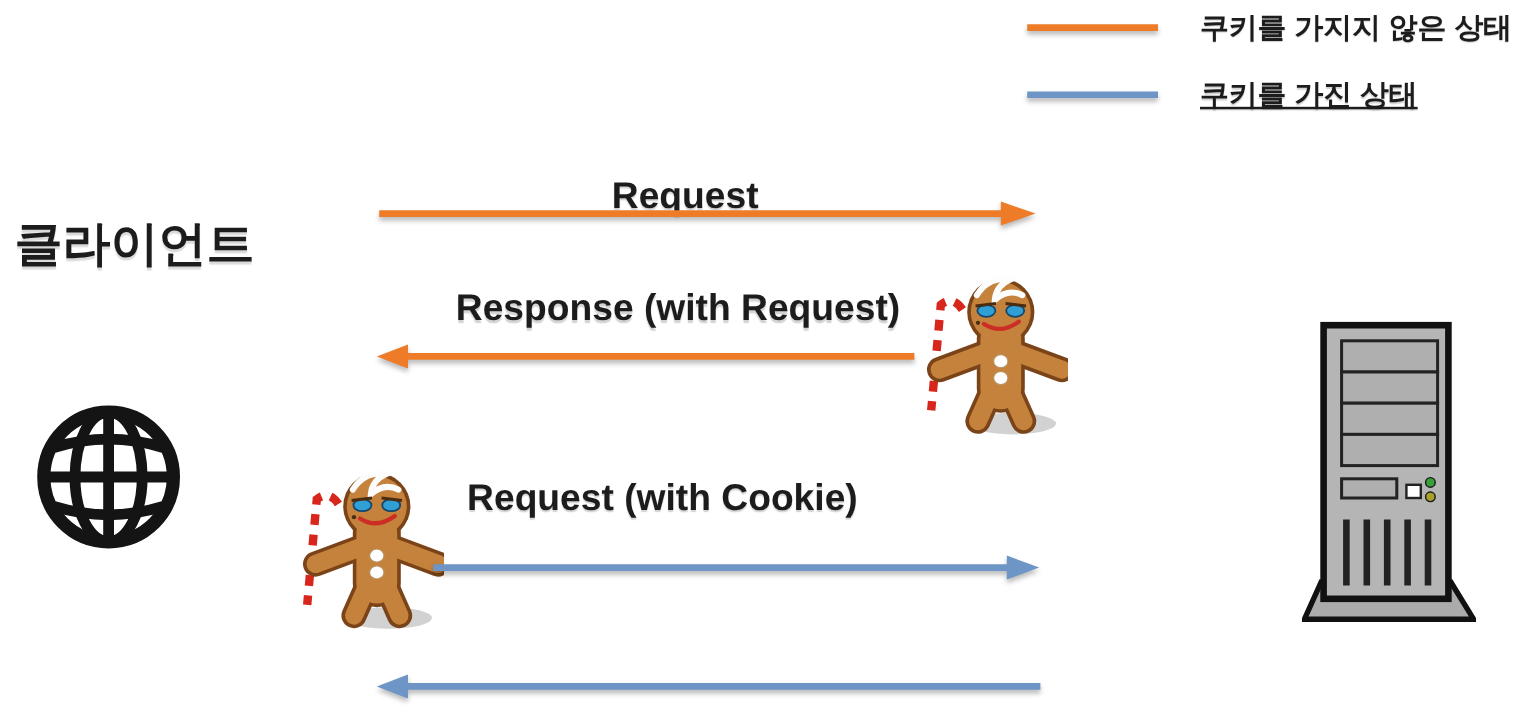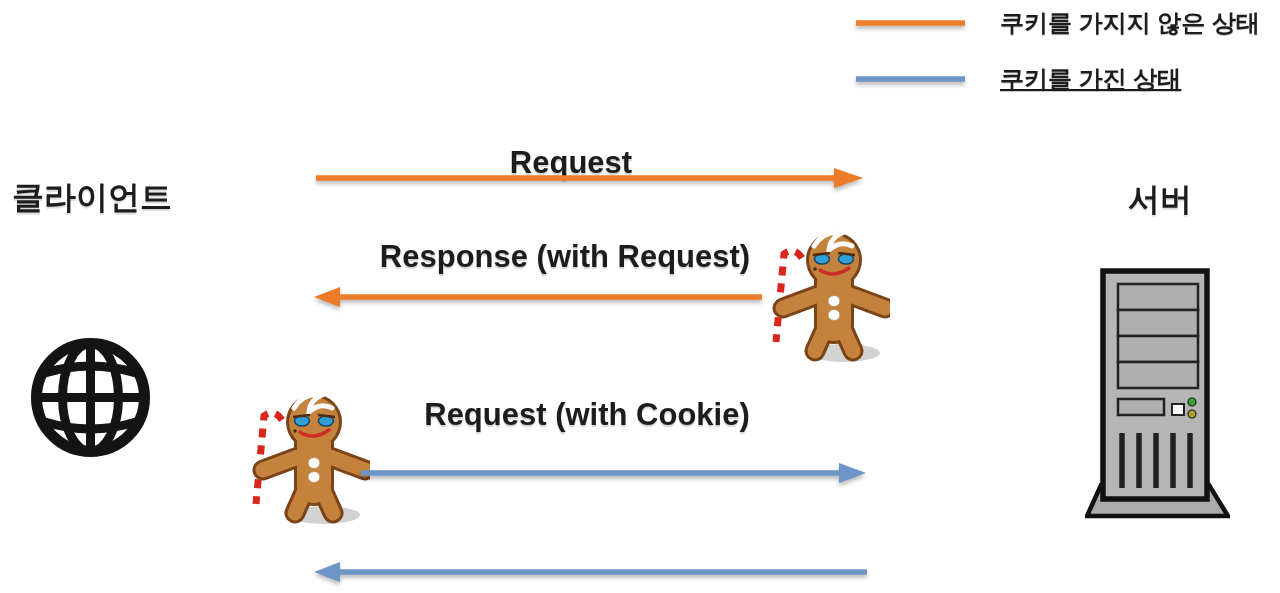--- a/index.html
+++ b/index.html
@@ -7,21 +7,21 @@
     position:relative;width:1280px;height:593px;background:#fff;overflow:hidden;
     font-family:"Liberation Sans", sans-serif;color:#1c1c1c;
   }
   .abs{position:absolute;}
   .msg-label{
     font-weight:bold;font-size:31px;white-space:nowrap;
     transform:translateX(-50%);
     text-shadow:0 2px 1px rgba(0,0,0,0.18);
   }
   .node-label{
-    font-weight:bold;font-size:32px;white-space:nowrap;
+    font-weight:bold;font-size:40px;white-space:nowrap;
     text-shadow:0 2px 1px rgba(0,0,0,0.15);
   }
   .legend-label{
     font-weight:bold;font-size:24px;white-space:nowrap;
     text-shadow:0 1px 1px rgba(0,0,0,0.18);
     text-align:center;
   }
   svg.arrow, svg.legend-line{ filter:drop-shadow(0 3px 2px rgba(0,0,0,0.28)); }
   svg{display:block;}
 </style>
@@ -48,21 +48,20 @@
     <g stroke="#141414" fill="none">
       <circle cx="62.5" cy="62.5" r="54" stroke-width="11"></circle>
       <ellipse cx="62.5" cy="62.5" rx="28" ry="54" stroke-width="9"></ellipse>
       <line x1="62.5" y1="9" x2="62.5" y2="116" stroke-width="9"></line>
       <line x1="9" y1="62.5" x2="116" y2="62.5" stroke-width="9"></line>
       <path d="M 17,38 Q 62.5,24 108,38" stroke-width="9"></path>
       <path d="M 17,87 Q 62.5,101 108,87" stroke-width="9"></path>
     </g>
   </svg>
 
-  <div class="abs node-label" style="left:1128px;top:178px;">서버</div>
 
   <svg class="abs" style="left:1085px;top:267px;" width="145" height="255" viewBox="0 0 145 255">
     <polygon points="16,218 124,218 143,249 2,249" fill="#ABABAB" stroke="#111" stroke-width="4.5"></polygon>
     <rect x="18" y="4" width="104" height="228" fill="#B5B5B5" stroke="#111" stroke-width="5.5"></rect>
     <g fill="#AFAFAF" stroke="#222" stroke-width="2.5">
       <rect x="33" y="17" width="80" height="26"></rect>
       <rect x="33" y="43" width="80" height="26"></rect>
       <rect x="33" y="69" width="80" height="26"></rect>
       <rect x="33" y="95" width="80" height="26"></rect>
       <rect x="33" y="132" width="46" height="16"></rect>
@@ -142,21 +141,21 @@
     <path d="M 46,22 Q 56,6 74,9 Q 62,14 61,26 Q 72,16 84,22" fill="none" stroke="#FDFDFD" stroke-width="5" stroke-linecap="round"></path>
     <ellipse cx="54" cy="35" rx="7.5" ry="5" fill="#2F9FD6" stroke="#14476B" stroke-width="1.5"></ellipse>
     <ellipse cx="78" cy="35" rx="7.5" ry="5" fill="#2F9FD6" stroke="#14476B" stroke-width="1.5"></ellipse>
     <path d="M 45,31 L 62,29 M 70,29 L 87,31" stroke="#4a2c10" stroke-width="2.5" fill="none"></path>
     <path d="M 52,46 Q 66,55 81,44" fill="none" stroke="#CC2E25" stroke-width="3.5" stroke-linecap="round"></path>
     <circle cx="47" cy="45" r="1.8" fill="#4a2c10"></circle>
     <ellipse cx="66" cy="77" rx="6" ry="5.5" fill="#fff" stroke="#b9935f" stroke-width="1"></ellipse>
     <ellipse cx="66" cy="91" rx="6" ry="5.5" fill="#fff" stroke="#b9935f" stroke-width="1"></ellipse>
   </svg>
 
-  <div class="abs msg-label" style="left:552px;top:397px;margin-left:35px;">Request (with Cookie)</div>
+  <div class="abs msg-label" style="left:552px;top:397px;">Request (with Cookie)</div>
   <svg class="abs arrow" style="left:355px;top:461px;" width="515" height="24" viewBox="0 0 515 24">
     <line x1="6" y1="12" x2="488" y2="12" stroke-width="5.5" stroke="#6D95C5"></line>
     <polygon points="484,2 511,12 484,22" fill="#6D95C5"></polygon>
   </svg>
 
   <svg class="abs arrow" style="left:310px;top:560px;" width="560" height="24" viewBox="0 0 560 24">
     <polygon points="30,2 4,12 30,22" fill="#6D95C5"></polygon>
     <line x1="26" y1="12" x2="557" y2="12" stroke-width="5.5" stroke="#6D95C5"></line>
   </svg>
 

